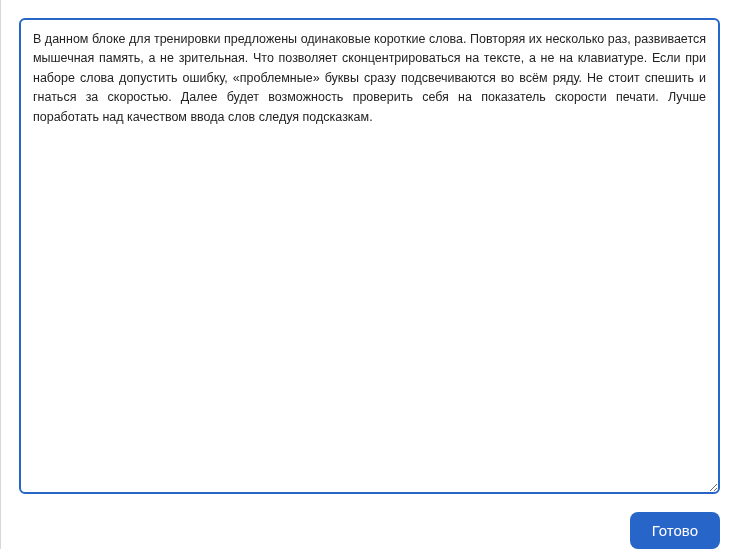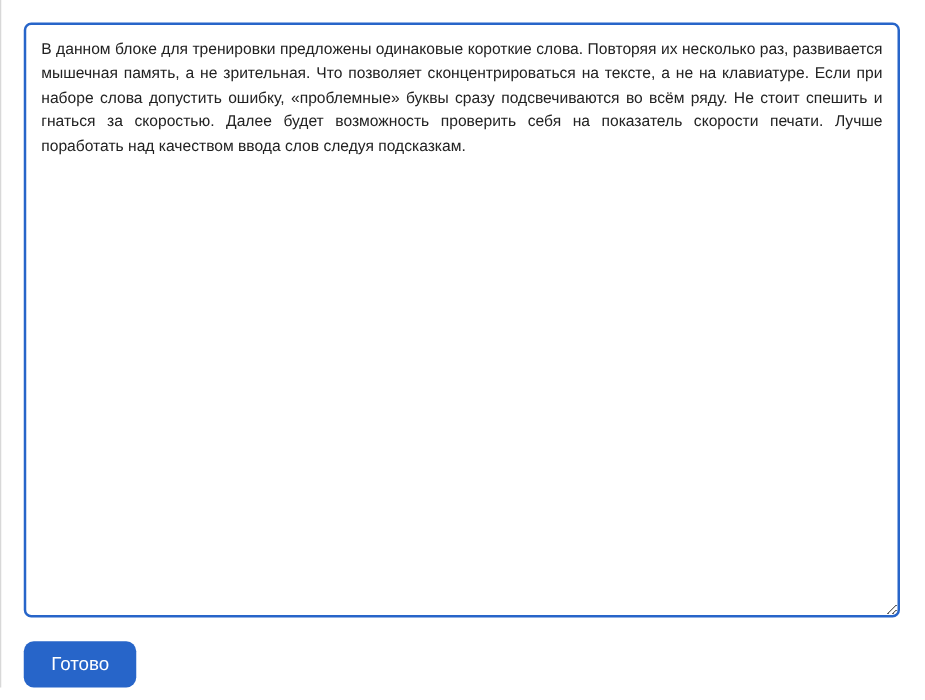--- a/index.html
+++ b/index.html
@@ -32,21 +32,21 @@
       font-size: 12.5px;
       line-height: 1.55;
       color: #222;
       resize: both;
       outline: none;
       text-align: justify;
       overflow: auto;
     }
     .button-row {
       display: flex;
-      justify-content: flex-start;
+      justify-content: flex-end;
       padding: 10px 18px 0 18px;
     }
     .ready-button {
       background: #2765c9;
       color: #ffffff;
       border: none;
       border-radius: 8px;
       padding: 10px 22px;
       font-family: Verdana, Geneva, sans-serif;
       font-size: 15px;

